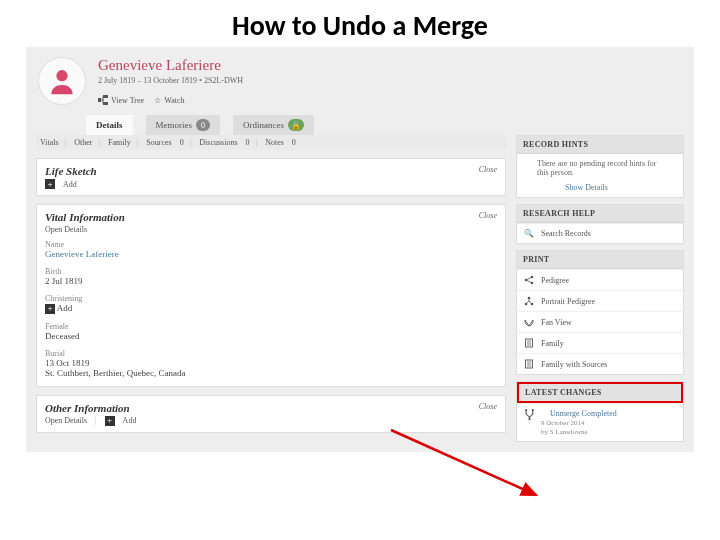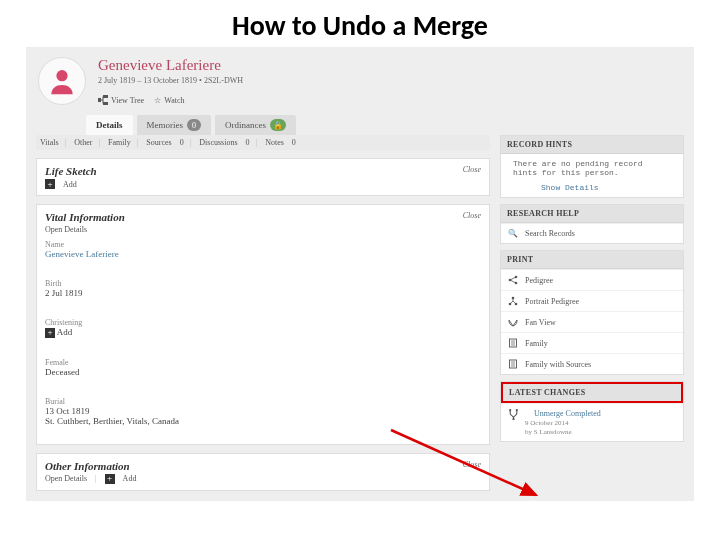--- a/index.html
+++ b/index.html
@@ -7,44 +7,44 @@
   .slide-title { font-family: Calibri, Arial, sans-serif; font-weight: bold; font-size: 28px; text-align: center; padding: 8px 0 4px 0; color: #000; }
   .app { background: #eeeeee; margin: 0 26px 0 26px; font-size: 9px; color: #555; position: relative; }
   .person-header { background: #eee; padding: 10px 12px 0 12px; display: flex; align-items: flex-start; gap: 12px; }
   .avatar { width: 48px; height: 48px; border-radius: 50%; background: #fafafa; border: 1px solid #ddd; display: flex; align-items: center; justify-content: center; }
   .avatar svg { width: 32px; height: 32px; }
   .person-head-info { flex: 1; }
   .person-name { color: #b7445f; font-size: 15px; font-weight: normal; }
   .person-dates { font-size: 8px; color: #666; margin-top: 2px; }
   .header-actions { font-size: 8px; color: #555; margin-top: 10px; display: flex; gap: 10px; align-items: center; }
   .header-actions .act { display: inline-flex; align-items: center; gap: 3px; }
-  .tabs { display: flex; gap: 4px; margin-top: 10px; padding-left: 60px; }
+  .tabs { display: flex; gap: 13px; margin-top: 10px; padding-left: 60px; }
   .tab { padding: 4px 10px; font-size: 9px; color: #555; background: #ddd; border-radius: 2px 2px 0 0; display: inline-flex; align-items: center; gap: 4px; }
   .tab.active { background: #fafafa; font-weight: bold; color: #333; }
   .badge { display: inline-flex; align-items: center; justify-content: center; background: #888; color: #fff; font-size: 8px; border-radius: 7px; min-width: 14px; height: 12px; padding: 0 3px; }
   .badge.green { background: #6aa35a; }
   .body-row { display: flex; gap: 10px; padding: 0 10px 10px 10px; background: #eee; align-items: flex-start; }
   .left-col { flex: 1; display: flex; flex-direction: column; gap: 8px; }
-  .right-col { width: 184px; display: flex; flex-direction: column; gap: 6px; }
+  .right-col { width: 168px; display: flex; flex-direction: column; gap: 6px; }
   .section-bar { background: #eaeaea; font-size: 8px; color: #555; padding: 3px 4px; }
   .section-bar span { margin-right: 6px; }
   .pipe { color: #bbb; }
   .panel { background: #fff; border: 1px solid #ddd; }
   .panel-head { display: flex; justify-content: space-between; align-items: flex-start; padding: 6px 8px 2px 8px; font-style: italic; }
   .panel-title { font-weight: bold; font-size: 11px; color: #333; }
   .close-link { font-size: 8px; color: #666; }
   .panel-actions { font-size: 8px; color: #555; padding: 0 8px 6px 8px; display: flex; gap: 8px; align-items: center; }
   .plus { display: inline-flex; align-items: center; justify-content: center; width: 10px; height: 10px; background: #333; color: #fff; font-size: 9px; line-height: 1; }
-  .vital-list { padding: 0 8px 18px 8px; display: flex; flex-direction: column; gap: 20px; }
+  .vital-list { padding: 0 8px 8px 8px; display: flex; flex-direction: column; gap: 8px; }
   .vital-item .vlabel { font-size: 8px; color: #888; }
   .vital-item .vval { font-size: 9px; color: #444; }
   .vital-item .vval.link { color: #4a7a9c; }
   .side-panel { background: #fff; border: 1px solid #ddd; font-size: 8px; }
   .side-head { background: #e2e2e2; padding: 4px 6px; font-weight: bold; font-size: 8px; color: #444; border-bottom: 1px solid #d5d5d5; letter-spacing: 0.3px; }
-  .side-body { padding: 5px 12px; color: #666; font-family: Liberation Mono, monospace; }
+  .side-body { padding: 5px 20px; color: #666; }
   .side-body .bluelink { color: #4a7a9c; display: block; margin-top: 6px; margin-left: 28px; }
   .side-row { display: flex; align-items: center; gap: 6px; padding: 5px 6px; color: #555; border-top: 1px solid #f0f0f0; }
   .side-row:first-of-type { border-top: none; }
   .icon-slot { width: 12px; display: inline-flex; justify-content: center; }
   .redbox { border: 2px solid #d00; }
   .change-item { padding: 5px 6px; border-top: 1px solid #f0f0f0; display: flex; gap: 6px; align-items: flex-start; }
   .change-item:first-of-type { border-top: none; }
   .change-text .ctitle { color: #4a7a9c; font-size: 8px; margin-left: 9px; }
   .change-text .cmeta { color: #888; font-size: 7px; margin-top: 1px; }
   .arrow { position: absolute; left: 360px; top: 378px; pointer-events: none; }
@@ -148,21 +148,21 @@
               <span>Add</span>
             </div>
           </div>
           <div class="vital-item">
             <div class="vlabel">Female</div>
             <div class="vval">Deceased</div>
           </div>
           <div class="vital-item">
             <div class="vlabel">Burial</div>
             <div class="vval">13 Oct 1819</div>
-            <div class="vval">St. Cuthbert, Berthier, Vitals, Canada</div>
+            <div class="vval">St. Cuthbert, Berthier, Quebec, Canada</div>
           </div>
         </div>
       </div>
 
       <div class="panel">
         <div class="panel-head">
           <div class="panel-title">Other Information</div>
           <div class="close-link">Close</div>
         </div>
         <div class="panel-actions">

